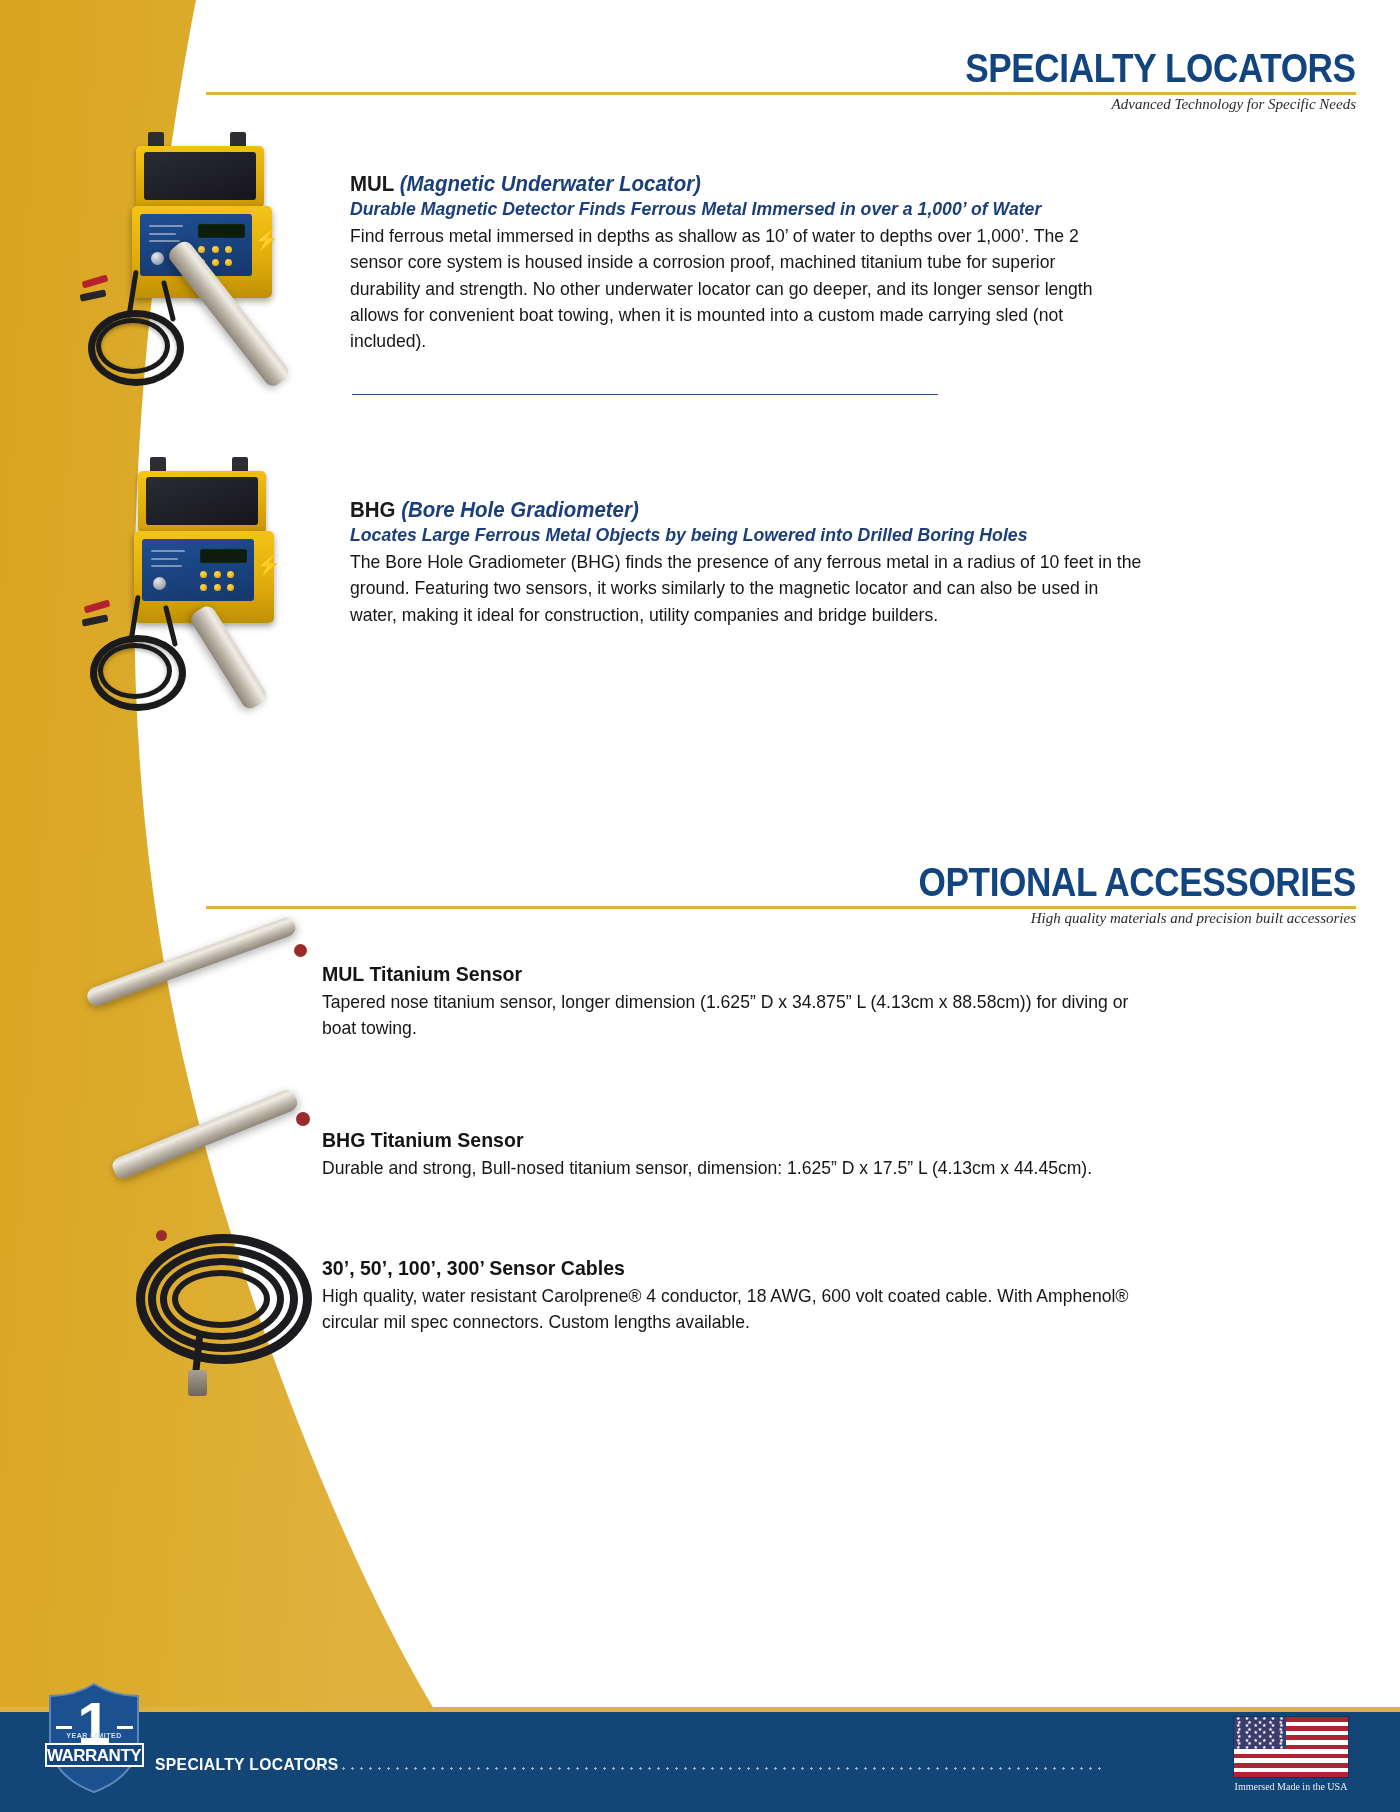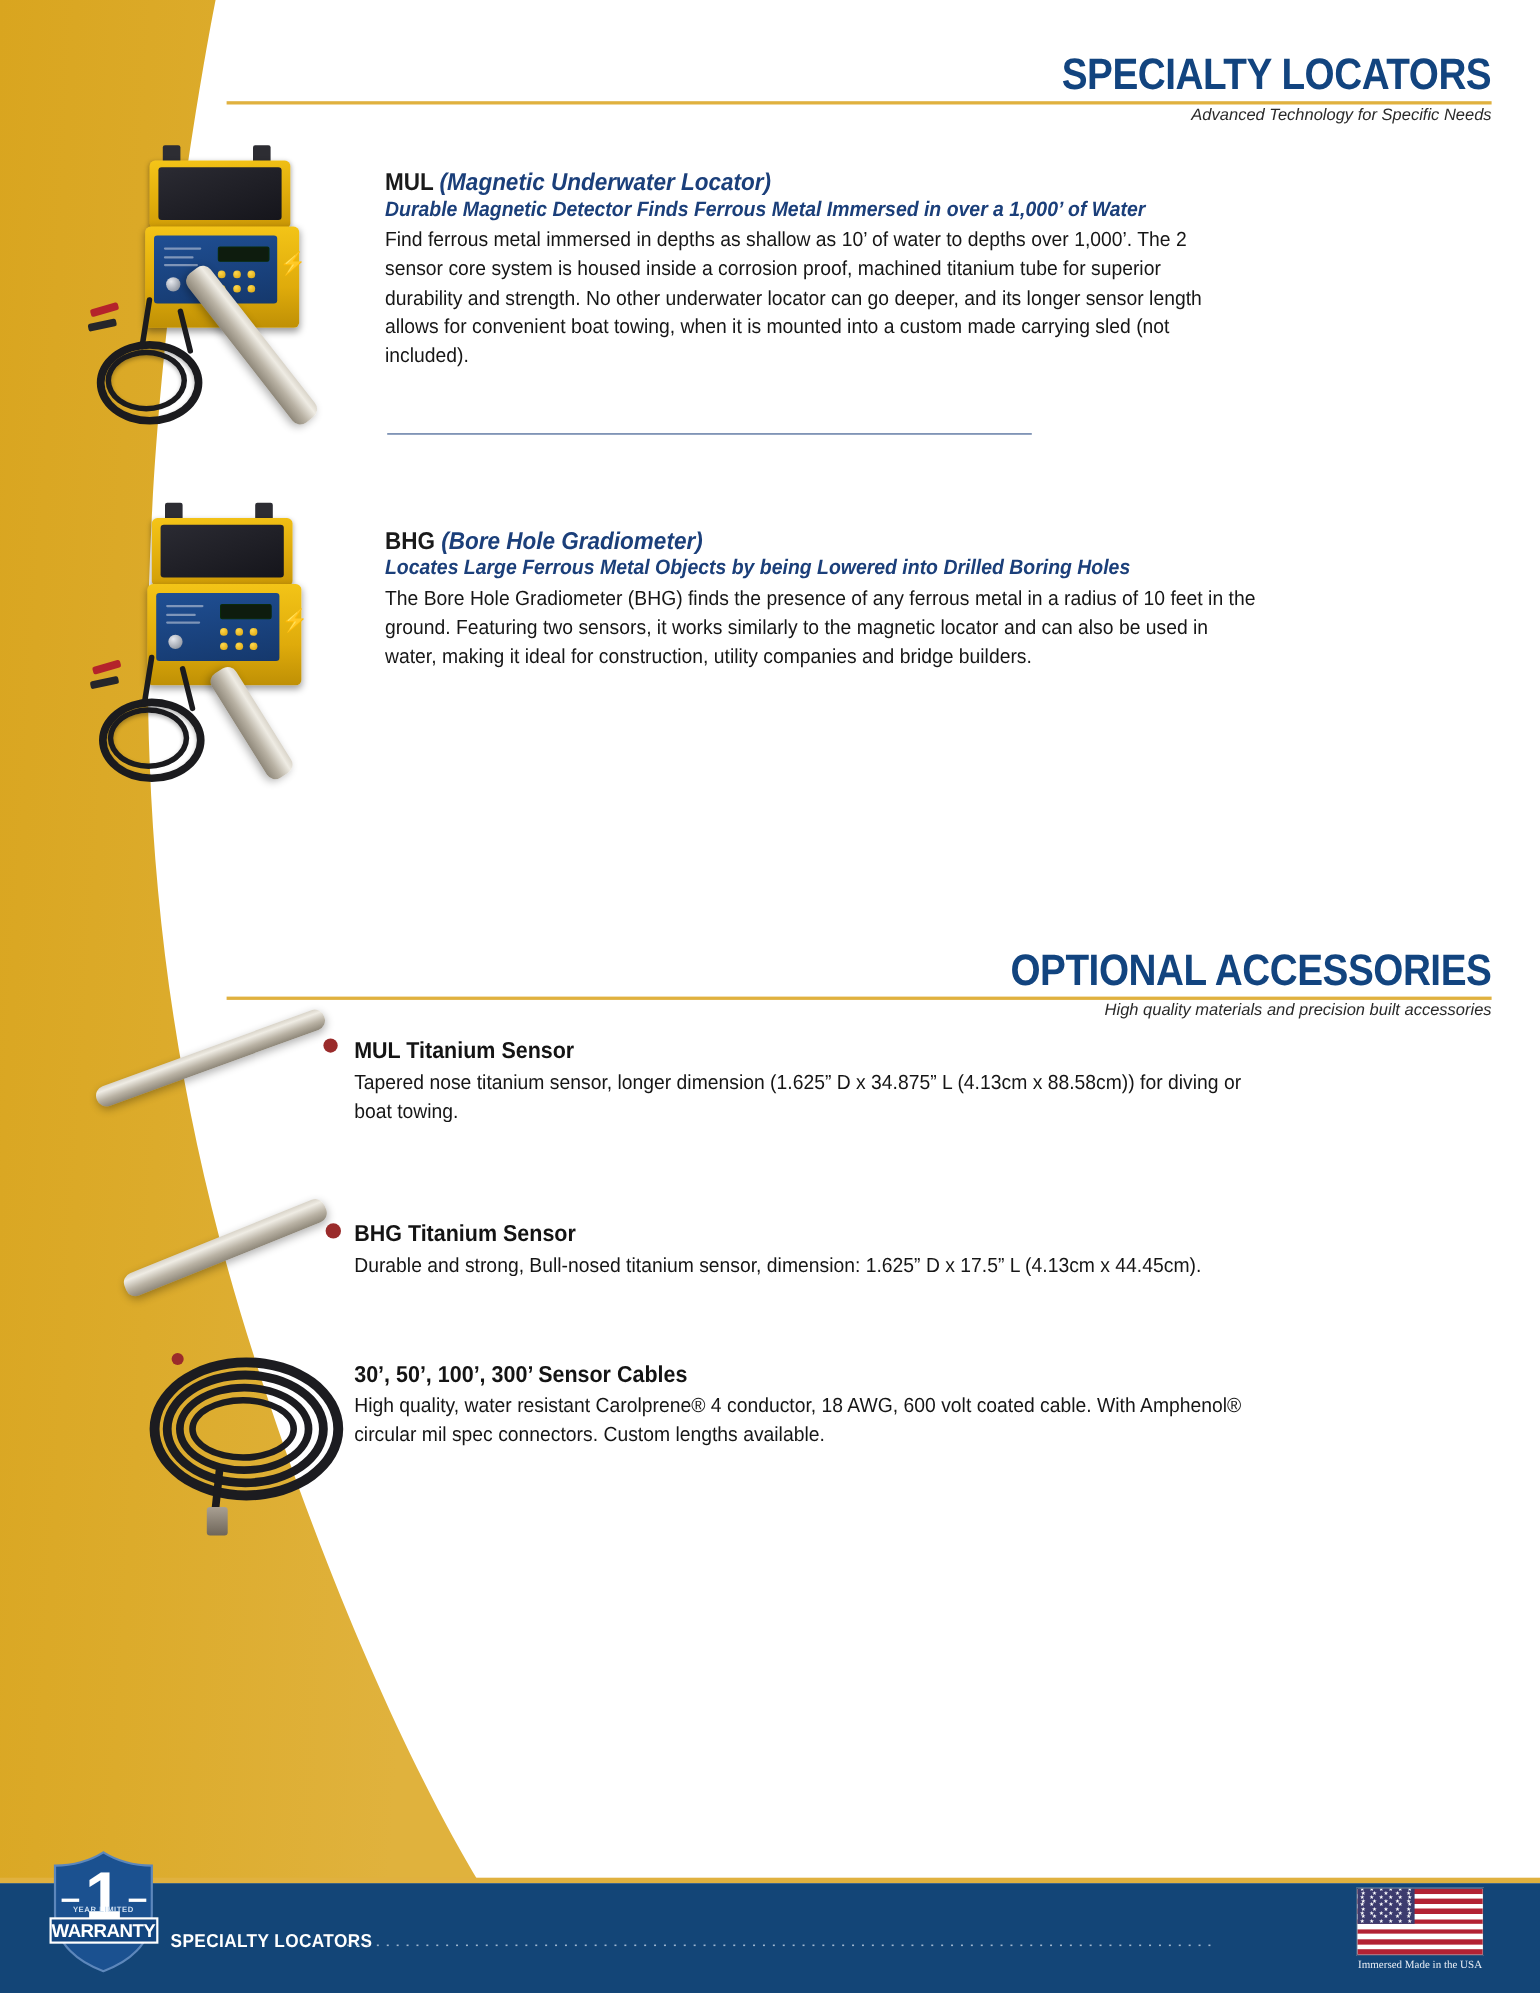--- a/index.html
+++ b/index.html
@@ -34,29 +34,29 @@
     line-height:1;
     transform:scaleX(0.88);
     transform-origin:right center;
     white-space:nowrap;
   }
   .sec-rule{
     position:absolute;height:3px;background:#e0b13f;z-index:6;
   }
   .sec-sub{
     position:absolute;right:44px;text-align:right;z-index:6;
-    font-family:Liberation Sans, sans-serif;
+    font-family:Liberation Serif, serif;
     font-style:italic;
     font-size:15px;
     color:#2a2a2a;
     white-space:nowrap;
   }
 
   
-  .block{position:absolute;z-index:6;}
+  .block{position:absolute;z-index:6;margin-top:18px;}
 
   .p-title{
     font-size:22px;line-height:1.1;margin:0 0 2px 0;
     color:#1a1a1a;font-weight:bold;
     transform:scaleX(0.93);transform-origin:left center;
     white-space:nowrap;
   }
   .p-title .paren{
     color:#1b3f7a;font-style:italic;font-weight:bold;
     font-family:"Liberation Sans", sans-serif;

